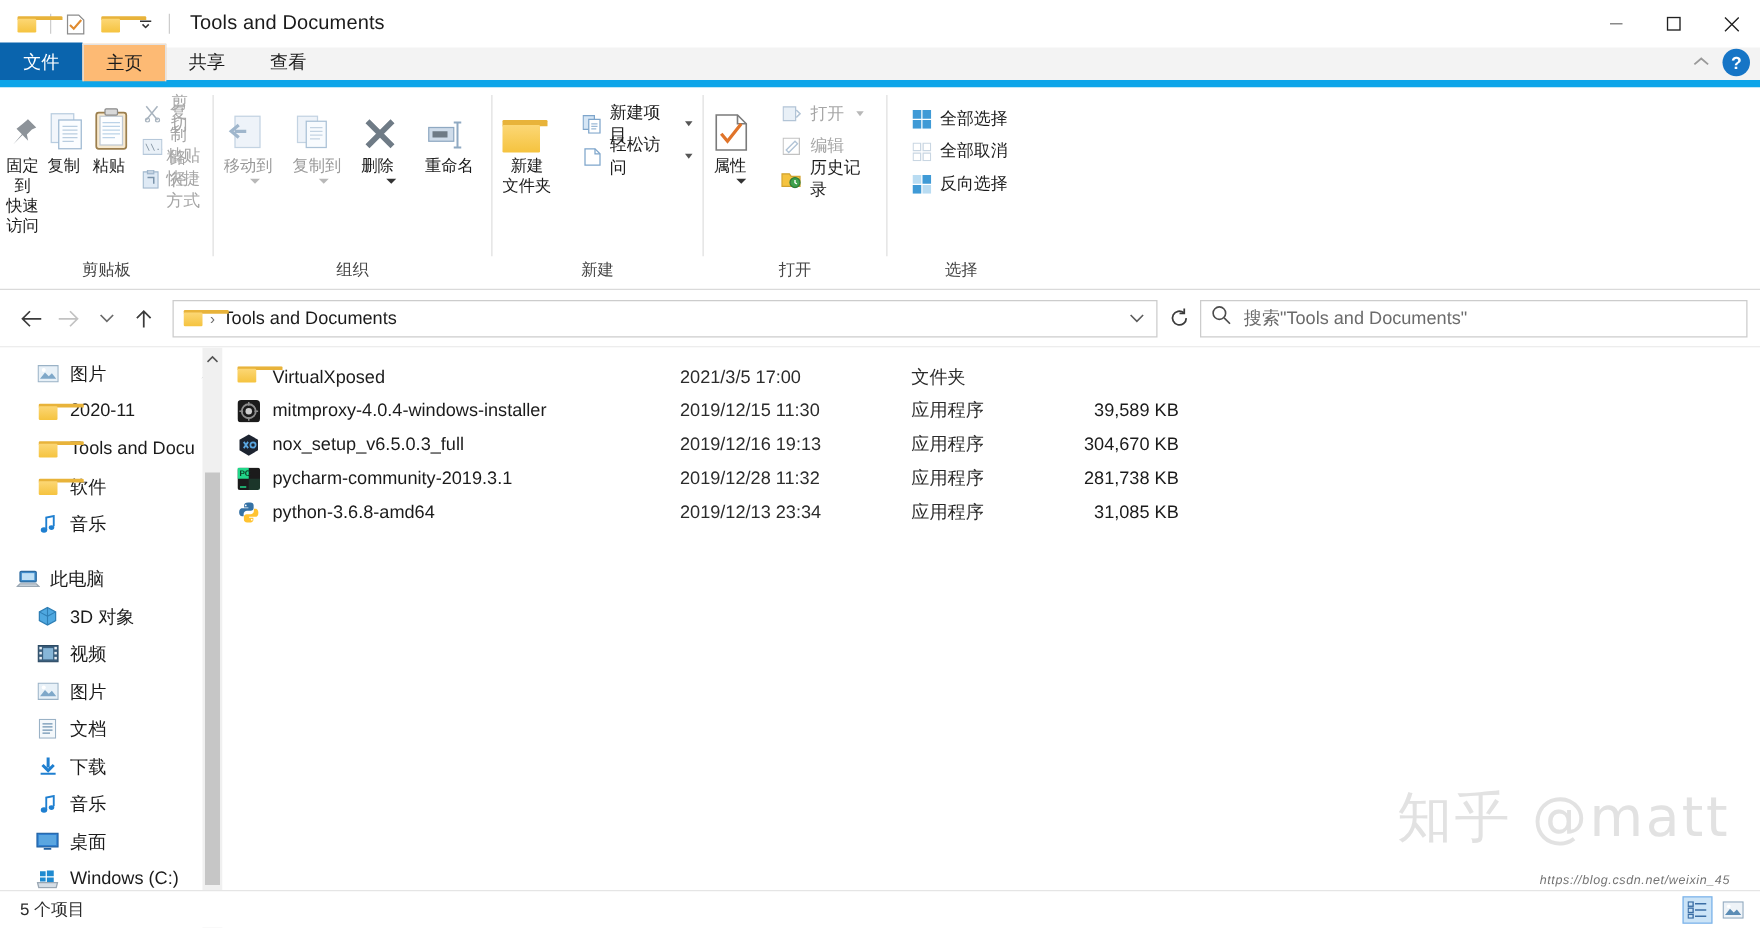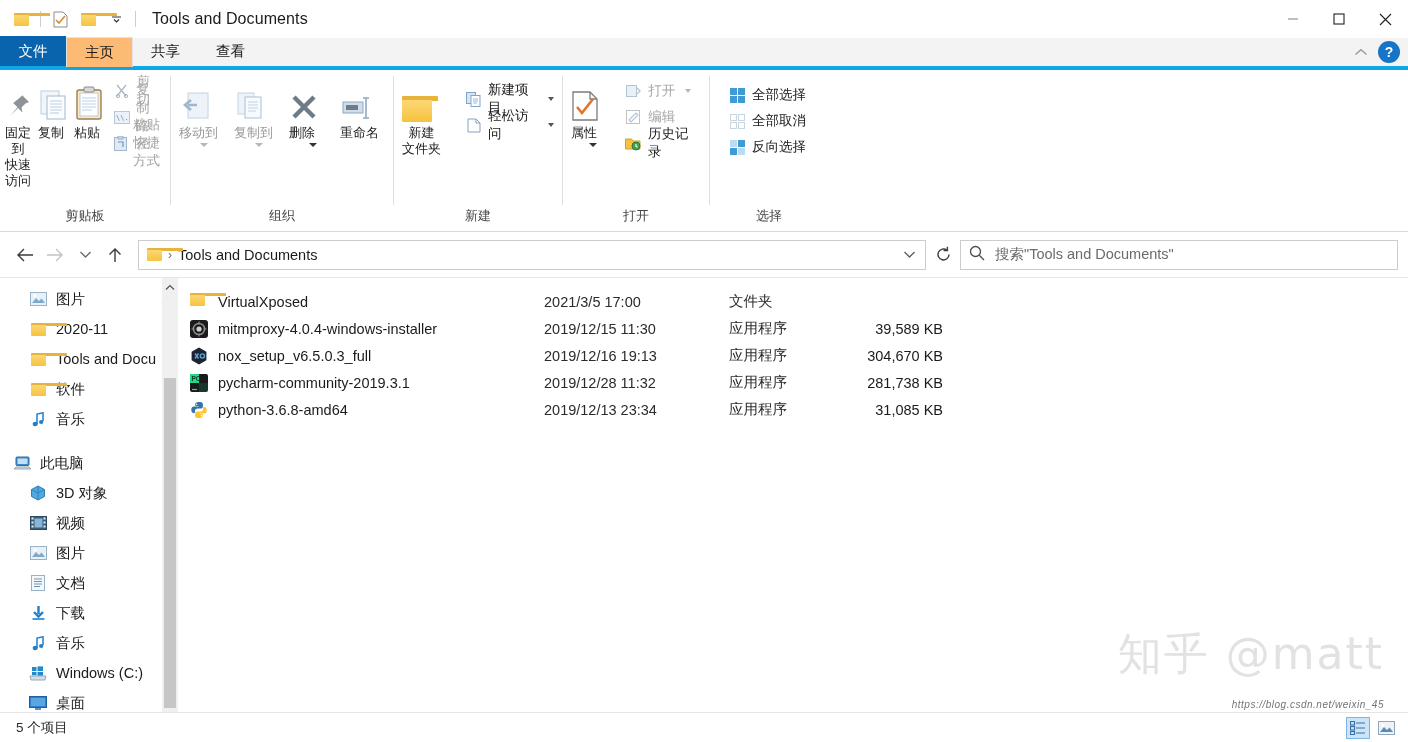--- a/index.html
+++ b/index.html
@@ -38,21 +38,21 @@
   .folder .body { position: absolute; left: 0; top: 2px; width: 15px; height: 11px;
                   background: linear-gradient(180deg,#fcd775 0%,#f5c33f 100%);
                   border-radius: 1px; }
   .folder.big { width: 30px; height: 26px; }
   .folder.big .tab { width: 14px; height: 5px; }
   .folder.big .body { top: 4px; width: 30px; height: 22px; }
 
   
   .tabstrip {
     height: 32px; background: #f3f3f3; display: flex; align-items: flex-end;
-    position: relative; border-bottom: 4px solid #0ea5e9;
+    position: relative; border-bottom: 6px solid #0ea5e9;
   }
   .tab-file {
     width: 66px; height: 30px; background: #0a64ad; color: #fff;
     display: flex; align-items: center; justify-content: center;
     font-size: 14.5px;
   }
   .tab {
     height: 30px; padding: 0 18px; display: flex; align-items: center;
     font-size: 14.5px; color: #1b1b1b; background: transparent;
   }
@@ -695,41 +695,41 @@
             <svg width="13" height="15" viewBox="0 0 13 15">
                 <path d="M5 12V2l6-1.2V9" fill="none" stroke="#1f7fd0" stroke-width="1.5"></path>
                 <ellipse cx="3.2" cy="12" rx="2.6" ry="2.2" fill="#1f7fd0"></ellipse>
                 <ellipse cx="9.2" cy="10" rx="2.2" ry="1.9" fill="#1f7fd0"></ellipse>
               </svg>
           </span>
           <span class="sbtxt">音乐</span>
         </div>
         <div class="sb-item" style="padding-left:28px">
           <span class="sbico">
+            <svg width="18" height="14" viewBox="0 0 18 14">
+                <rect x="0.5" y="0.5" width="17" height="11" fill="#2f7fd0" stroke="#1f5f9f"></rect>
+                <rect x="2" y="2" width="14" height="8" fill="#5aa6e0"></rect>
+                <path d="M6 13h6" stroke="#1f5f9f" stroke-width="1.4"></path>
+              </svg>
+          </span>
+          <span class="sbtxt">桌面</span>
+        </div>
+        <div class="sb-item" style="padding-left:28px">
+          <span class="sbico">
             <svg width="18" height="15" viewBox="0 0 18 15">
                 <path d="M1 10h16l-1 4H2z" fill="#d6dee6" stroke="#9aa7b3"></path>
                 <g fill="#1f8ad0">
                   <rect x="3" y="1" width="4.5" height="4"></rect>
                   <rect x="8.5" y="0.4" width="5.5" height="4.6"></rect>
                   <rect x="3" y="6" width="4.5" height="3.2"></rect>
                   <rect x="8.5" y="6" width="5.5" height="3.6"></rect>
                 </g>
               </svg>
           </span>
           <span class="sbtxt">Windows  (C:)</span>
-        </div>
-        <div class="sb-item" style="padding-left:28px">
-          <span class="sbico">
-            <svg width="18" height="14" viewBox="0 0 18 14">
-                <rect x="0.5" y="0.5" width="17" height="11" fill="#2f7fd0" stroke="#1f5f9f"></rect>
-                <rect x="2" y="2" width="14" height="8" fill="#5aa6e0"></rect>
-                <path d="M6 13h6" stroke="#1f5f9f" stroke-width="1.4"></path>
-              </svg>
-          </span>
-          <span class="sbtxt">桌面</span>
         </div>
         <div class="sb-item" style="padding-left:28px">
           <span class="sbico">
             <svg width="18" height="13" viewBox="0 0 18 13">
                 <path d="M3 3h12l2 5H1z" fill="#eef2f6" stroke="#9aa7b3"></path>
                 <rect x="1" y="7.5" width="16" height="4" rx="1" fill="#dbe3ea" stroke="#9aa7b3"></rect>
                 <circle cx="14" cy="9.5" r="1" fill="#8fa0af"></circle>
               </svg>
           </span>
           <span class="sbtxt">Shirley (D:)</span>

